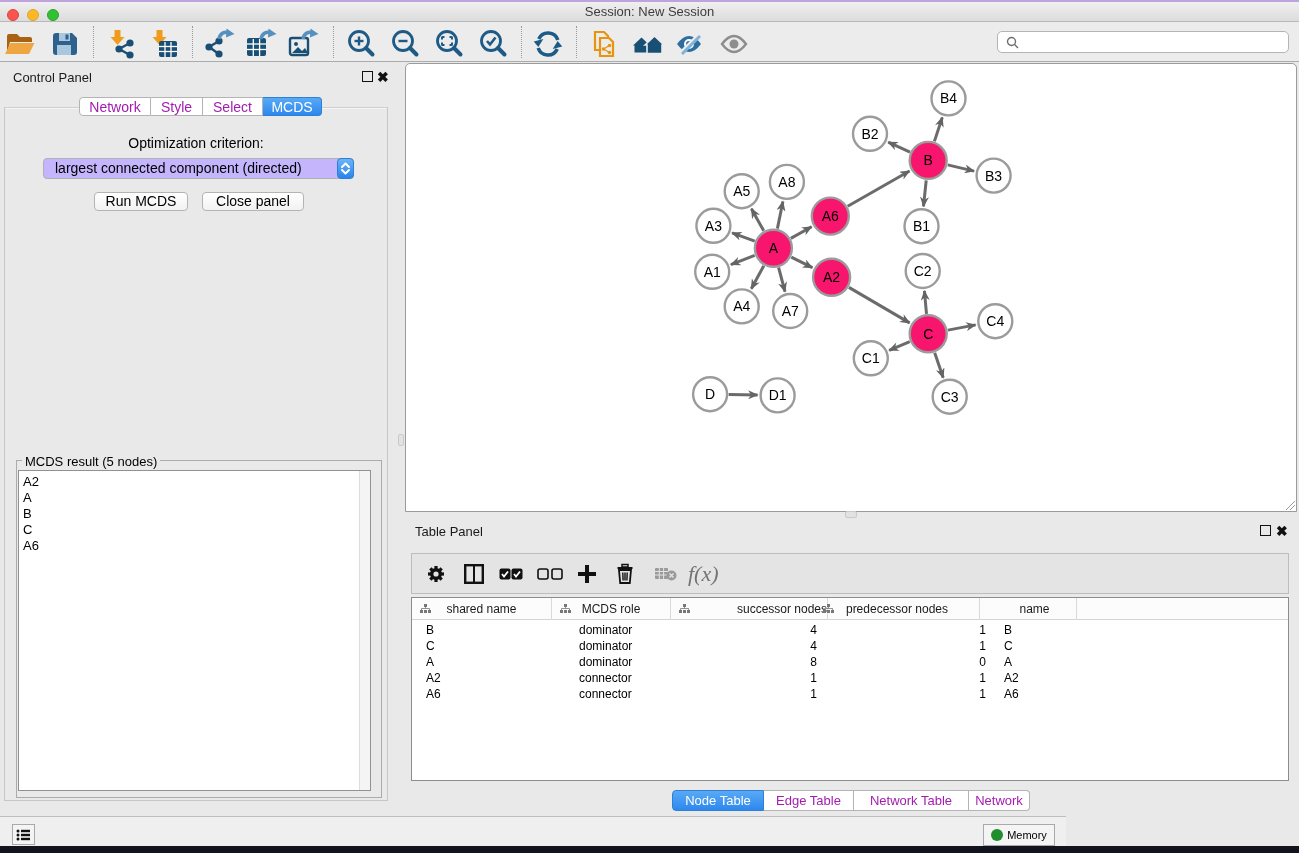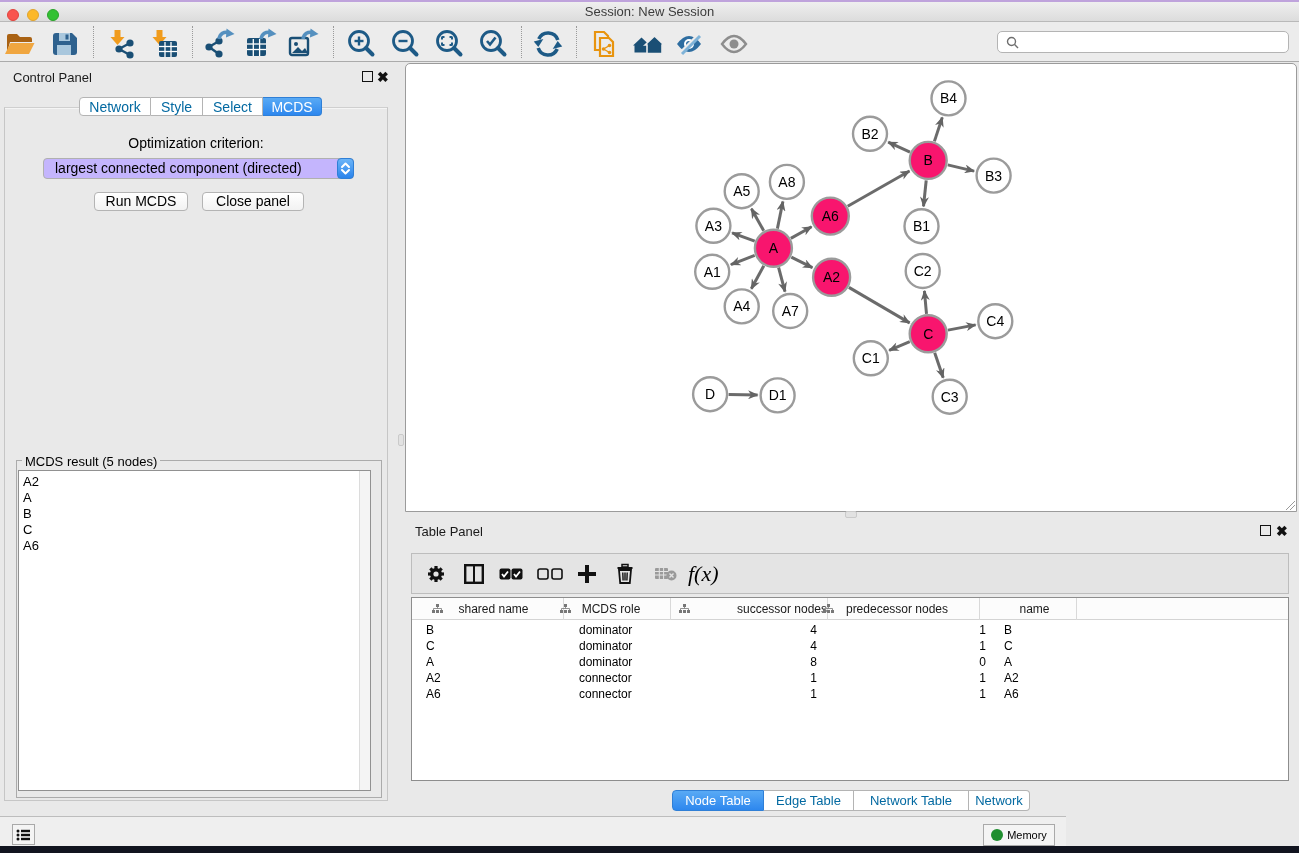--- a/index.html
+++ b/index.html
@@ -19,21 +19,21 @@
 .ticon { position:absolute; top:6px; }
 #searchbox { position:absolute; left:997px; top:9px; width:292px; height:22px; background:#fff;
   border:1px solid #b4b4b4; border-radius:5px; }
 
 #cpTitle { left:13px; top:70px; font-size:13px; color:#1a1a1a; }
 .winbtn { position:absolute; font-size:12px; color:#111; }
 #cpBox { left:4px; top:107px; width:384px; height:694px; background:#e9e9e9;
   border:1px solid #c6c6c6; border-top:1px solid #cfcfcf; box-shadow:inset 0 1px 0 #f5f5f5; }
 .tabrow { position:absolute; display:flex; height:20px; }
 .tab { height:19px; line-height:18px; font-size:14px; background:#fff; white-space:nowrap; overflow:hidden;
-  border:1px solid #b4b4b4; border-left:none; color:#0369a1; text-align:center; }
+  border:1px solid #b4b4b4; border-left:none; color:#a21caf; text-align:center; }
 .tab.first { border-left:1px solid #b4b4b4; border-radius:4px 0 0 4px; }
 .tab.last { border-radius:0 4px 4px 0; }
 .tab.sel { background:linear-gradient(#59aaf5,#2d87ee); color:#fff; border-color:#2f7fd6; }
 #optLabel { left:4px; top:135px; width:384px; text-align:center; font-size:14px; color:#000; }
 #combo { left:43px; top:158px; width:311px; height:21px; background:#c4b5fd; border:1px solid #b0b0b0;
   border-radius:4px; font-size:14px; line-height:19px; padding-left:11px; color:#000; }
 #comboBtn { position:absolute; right:-1px; top:-1px; width:17px; height:21px; border-radius:4px;
   background:linear-gradient(#6cb4f7,#2a84ec); border:1px solid #2f7fd6; }
 .btn { position:absolute; height:19px; background:linear-gradient(#ffffff,#f2f2f2); border:1px solid #b4b4b4;
   border-radius:4px; font-size:14px; text-align:center; line-height:17px; color:#000; }
@@ -378,25 +378,25 @@
       </g>
     <g stroke="#e4e4e4" stroke-width="1">
         <line x1="0" y1="4.5" x2="13" y2="4.5"></line>
         <line x1="0" y1="8" x2="13" y2="8"></line>
         <line x1="4.3" y1="1" x2="4.3" y2="12"></line>
         <line x1="8.6" y1="1" x2="8.6" y2="12"></line>
       </g>
     <circle cx="16.5" cy="8.5" r="5" fill="#9a9a9a"></circle>
     <path d="M14.5 6.5 L18.5 10.5 M18.5 6.5 L14.5 10.5" stroke="#e4e4e4" stroke-width="1.4"></path>
   </svg>
-  <div style="position:absolute;left:276px;top:7px;font-family:'Liberation Serif',serif;font-style:italic;font-size:22px;color:#000000;">f(x)</div>
+  <div style="position:absolute;left:276px;top:7px;font-family:'Liberation Serif',serif;font-style:italic;font-size:22px;color:#737373;">f(x)</div>
 </div>
 <div class="abs" id="tbl">
   <div id="tblHead">
-    <div class="th" style="left:12px; width:140px;"><svg class="sorti" width="11" height="10" viewBox="0 0 11 10" style="position:absolute;left:8px;top:6px">
+    <div class="th" style="left:0; width:140px;"><svg class="sorti" width="11" height="10" viewBox="0 0 11 10" style="position:absolute;left:8px;top:6px">
           <g fill="#777">
             <rect x="4" y="0" width="3" height="3"></rect>
             <rect x="0" y="6" width="3" height="3"></rect>
             <rect x="4" y="6" width="3" height="3"></rect>
             <rect x="8" y="6" width="3" height="3"></rect>
           </g>
           <g stroke="#777" stroke-width="0.8" fill="none">
             <path d="M5.5 3 V4.5 M1.5 6 V4.5 H9.5 V6"></path>
           </g>
         </svg>shared name</div>

